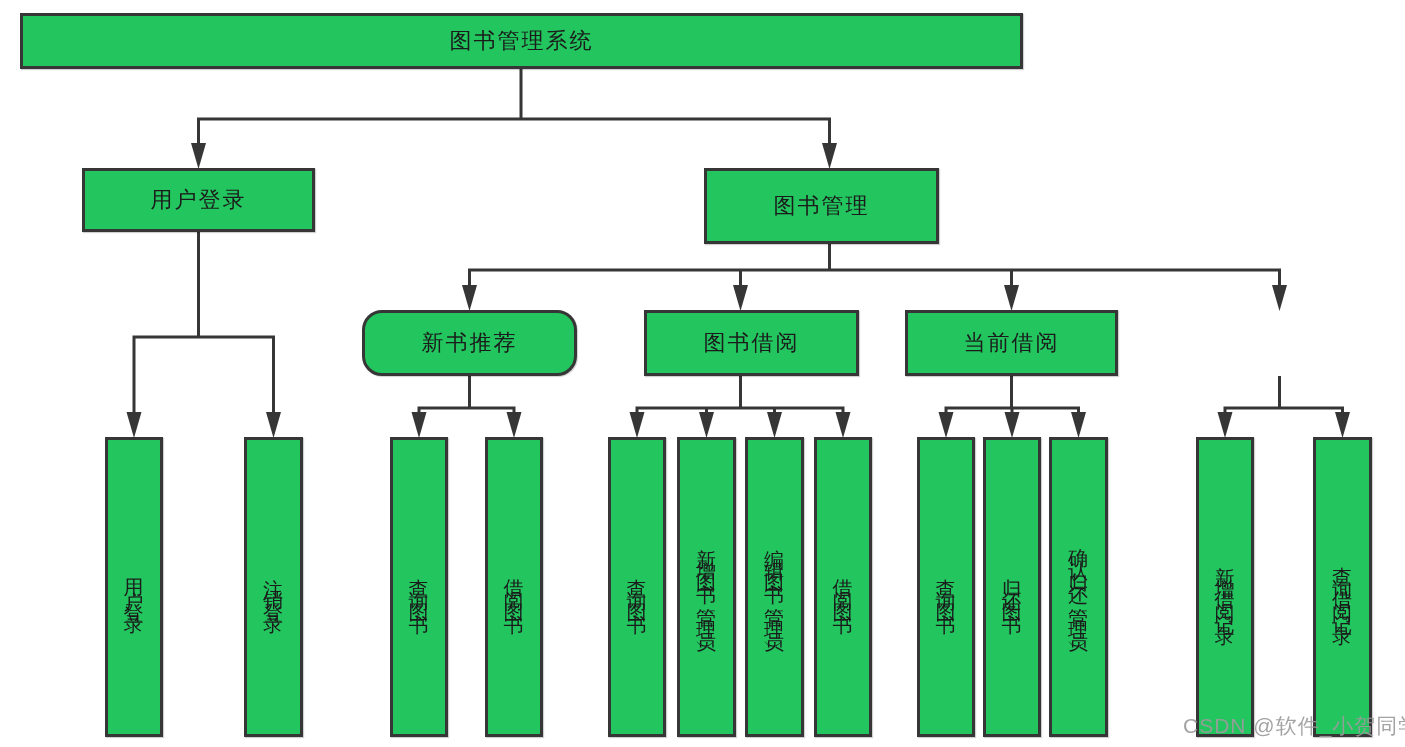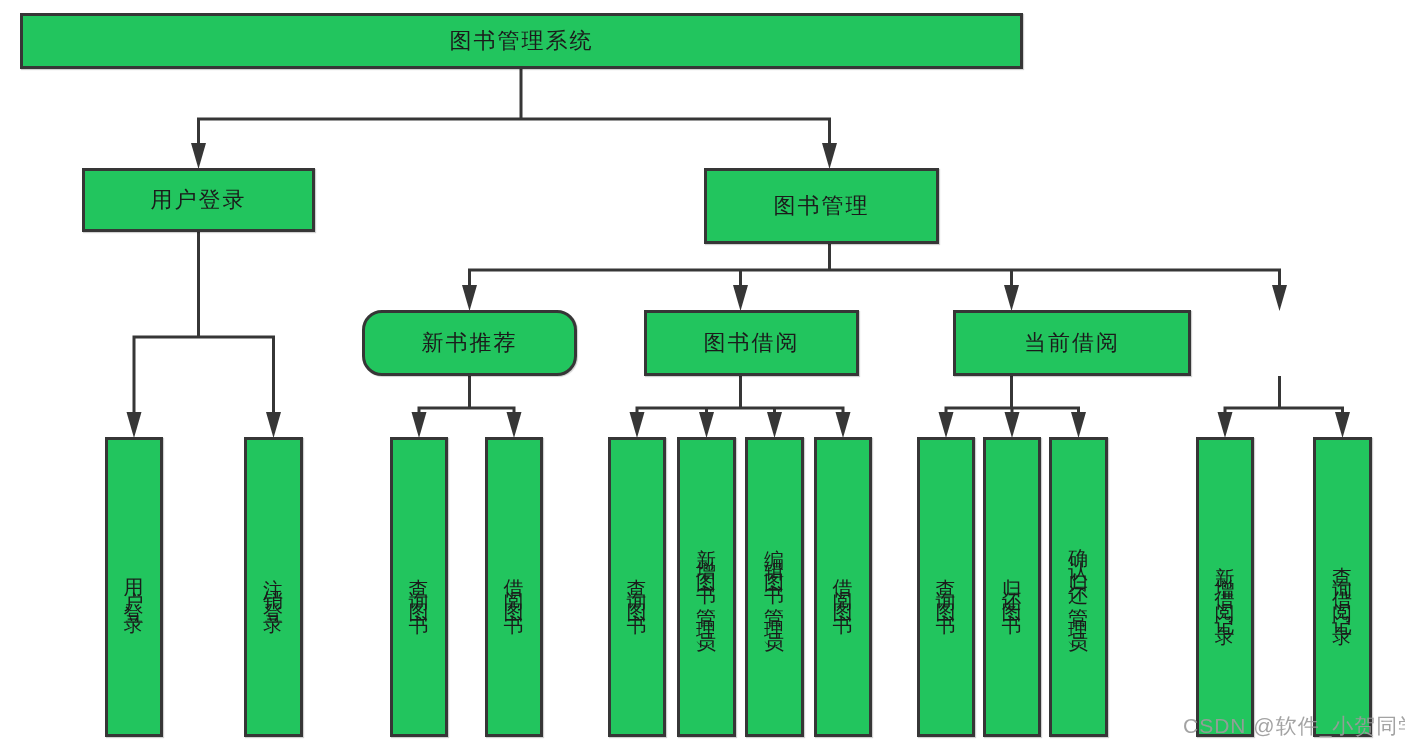--- a/index.html
+++ b/index.html
@@ -95,21 +95,21 @@
     <polygon fill="#363636" points="1335,412 1350,412 1342.5,438"></polygon>
   </svg>
 
   <div class="box hbox" style="left:20px;top:13px;width:1003px;height:56px;">图书管理系统</div>
 
   <div class="box hbox" style="left:82px;top:168px;width:233px;height:64px;">用户登录</div>
   <div class="box hbox" style="left:704px;top:168px;width:235px;height:76px;">图书管理</div>
 
   <div class="box hbox" style="left:362px;top:310px;width:215px;height:66px;border-radius:20px;">新书推荐</div>
   <div class="box hbox" style="left:633px;top:310px;width:215px;height:66px;margin-left:11px;">图书借阅</div>
-  <div class="box hbox" style="left:905px;top:310px;width:238px;height:66px;margin-left:48px;">当前借阅</div>
+  <div class="box hbox" style="left:905px;top:310px;width:213px;height:66px;">当前借阅</div>
 
   <div class="box vbox" style="left:105px;top:437px;width:58px;height:300px;">用户登录</div>
   <div class="box vbox" style="left:244px;top:437px;width:59px;height:300px;">注销登录</div>
 
   <div class="box vbox" style="left:390px;top:437px;width:58px;height:300px;">查询图书</div>
   <div class="box vbox" style="left:485px;top:437px;width:58px;height:300px;">借阅图书</div>
 
   <div class="box vbox" style="left:608px;top:437px;width:58px;height:300px;">查询图书</div>
   <div class="box vbox" style="left:677px;top:437px;width:59px;height:300px;">新增图书（管理员）</div>
   <div class="box vbox" style="left:745px;top:437px;width:59px;height:300px;">编辑图书（管理员）</div>

